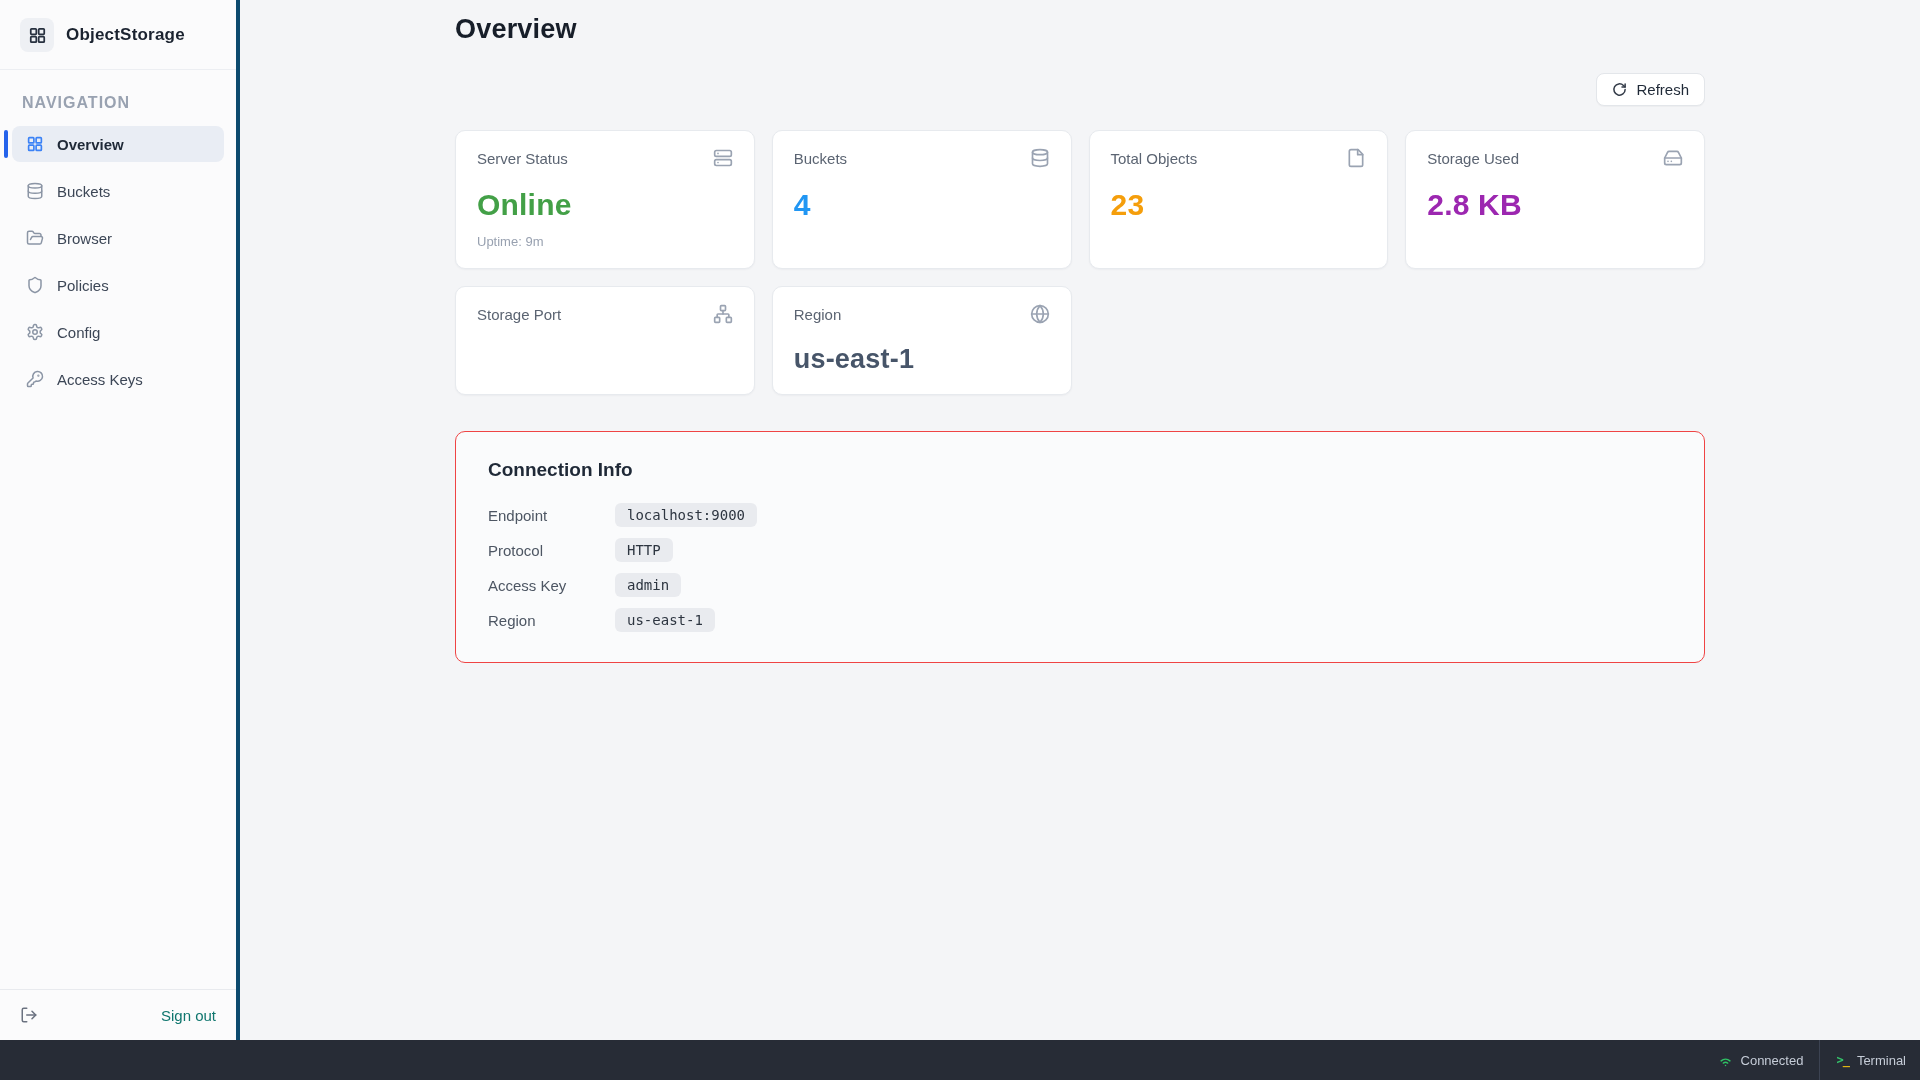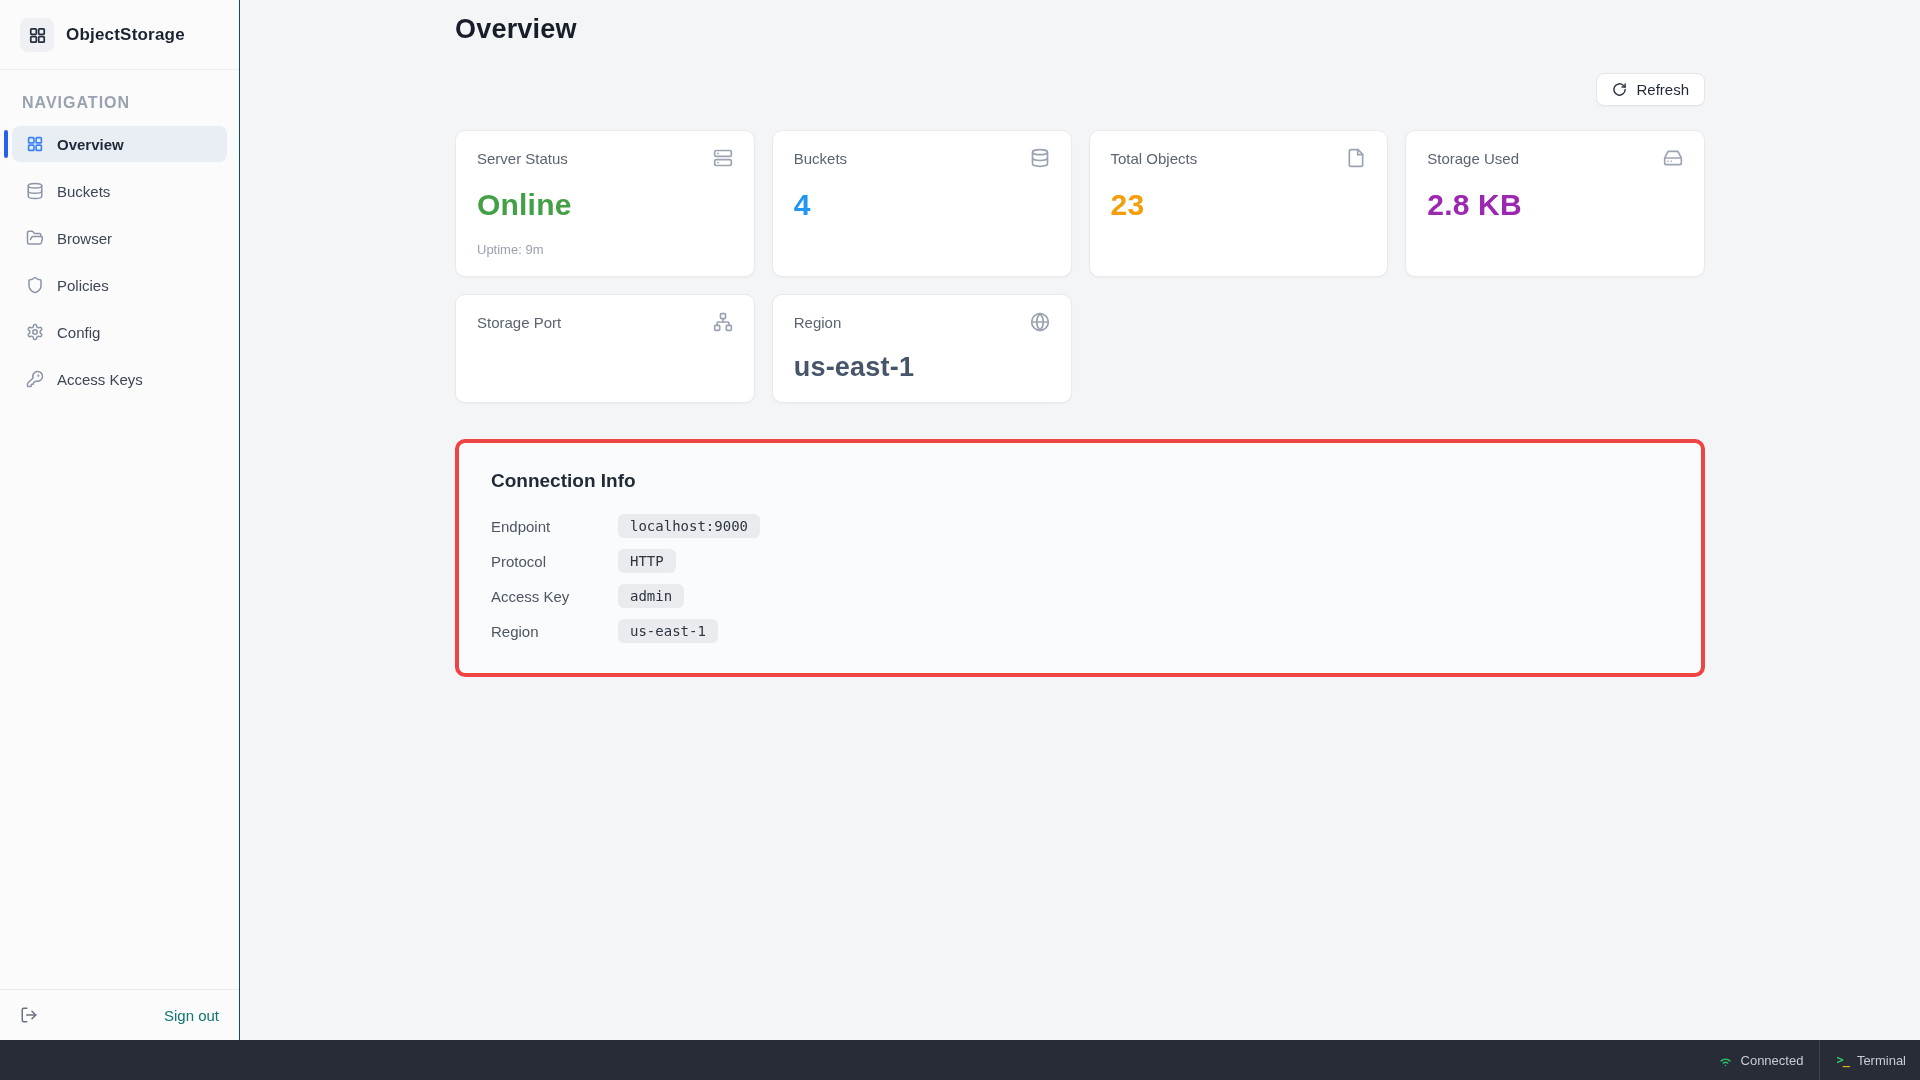--- a/index.html
+++ b/index.html
@@ -7,21 +7,21 @@
   body {
     font-family:"Liberation Sans", sans-serif;
     background:#f4f5f7;
     color:#1f2937;
     display:flex; flex-direction:column;
   }
   .app-row { flex:1; display:flex; min-height:0; }
 
   
   .sidebar {
-    width:240px; background:#fbfbfc; border-right:1px solid #0c4a6e;
+    width:240px; background:#fbfbfc; border-right:4px solid #0c4a6e;
     display:flex; flex-direction:column;
   }
   .logo-row {
     display:flex; align-items:center; gap:12px;
     padding:18px 20px 17px 20px; border-bottom:1px solid #eceef2;
   }
   .logo-box {
     width:34px; height:34px; border-radius:8px; background:#eef0f4;
     display:flex; align-items:center; justify-content:center; color:#27303f;
   }
@@ -73,30 +73,30 @@
     display:grid; grid-template-columns:repeat(4, 1fr); gap:17px 17px;
   }
   .card {
     background:#ffffff; border:1px solid #e7eaee; border-radius:10px;
     padding:19px 21px; box-shadow:0 1px 2px rgba(16,24,40,.04);
   }
   .card-top { display:flex; align-items:flex-start; justify-content:space-between; }
   .card-label { font-size:15px; font-weight:500; color:#5b6472; }
   .card-icon { color:#9aa3b2; display:flex; margin-top:-2px; }
   .card-value { font-size:30px; font-weight:700; margin-top:20px; letter-spacing:.2px; }
-  .card-sub { font-size:13px; color:#98a1b0; margin-top:20px; }
+  .card-sub { font-size:13px; color:#98a1b0; margin-top:12px; }
   .v-green  { color:#43a047; }
   .v-blue   { color:#2196f3; }
   .v-orange { color:#f59e0b; }
   .v-purple { color:#9c27b0; }
   .v-cyan   { color:#00bcd4; }
   .v-slate  { color:#475569; font-size:27px; }
 
   .panel {
-    margin-top:36px; background:#fafbfc; border:4px solid #ef4444;
+    margin-top:36px; background:#fafbfc; border:1px solid #ef4444;
     border-radius:10px; padding:27px 32px 30px 32px;
   }
   .panel-title { font-size:19px; font-weight:700; color:#1f2937; margin-bottom:22px; }
   .info-row { display:flex; align-items:center; margin-bottom:11px; }
   .info-row:last-child { margin-bottom:0; }
   .info-label { width:127px; font-size:15px; color:#4d5663; }
   .chip {
     font-family:"DejaVu Sans Mono", monospace; font-size:14px; color:#2d3540;
     background:#e9ebef; border-radius:6px; padding:4px 12px;
   }

